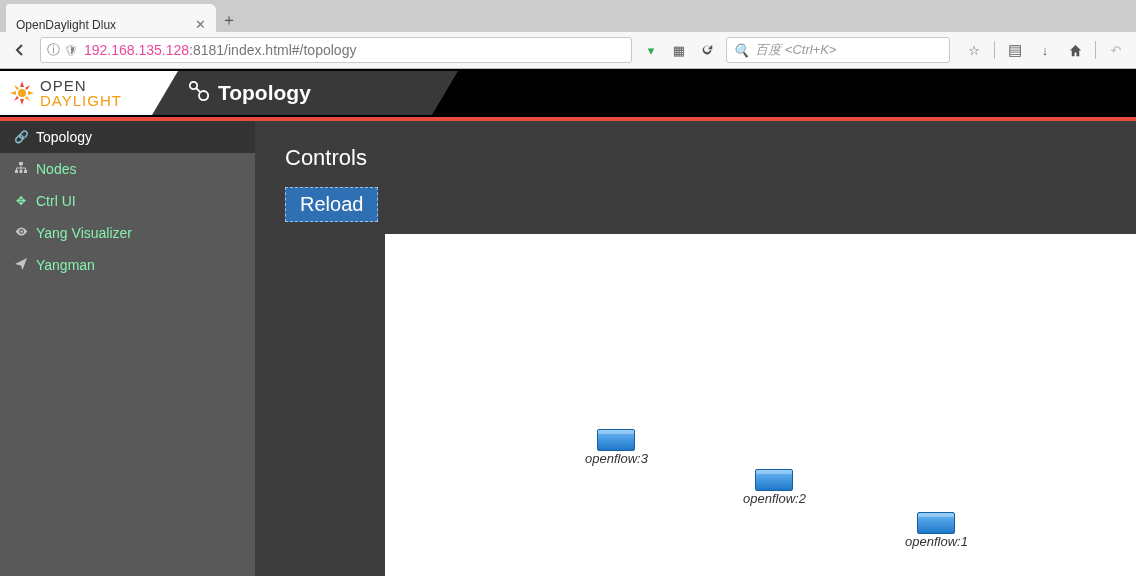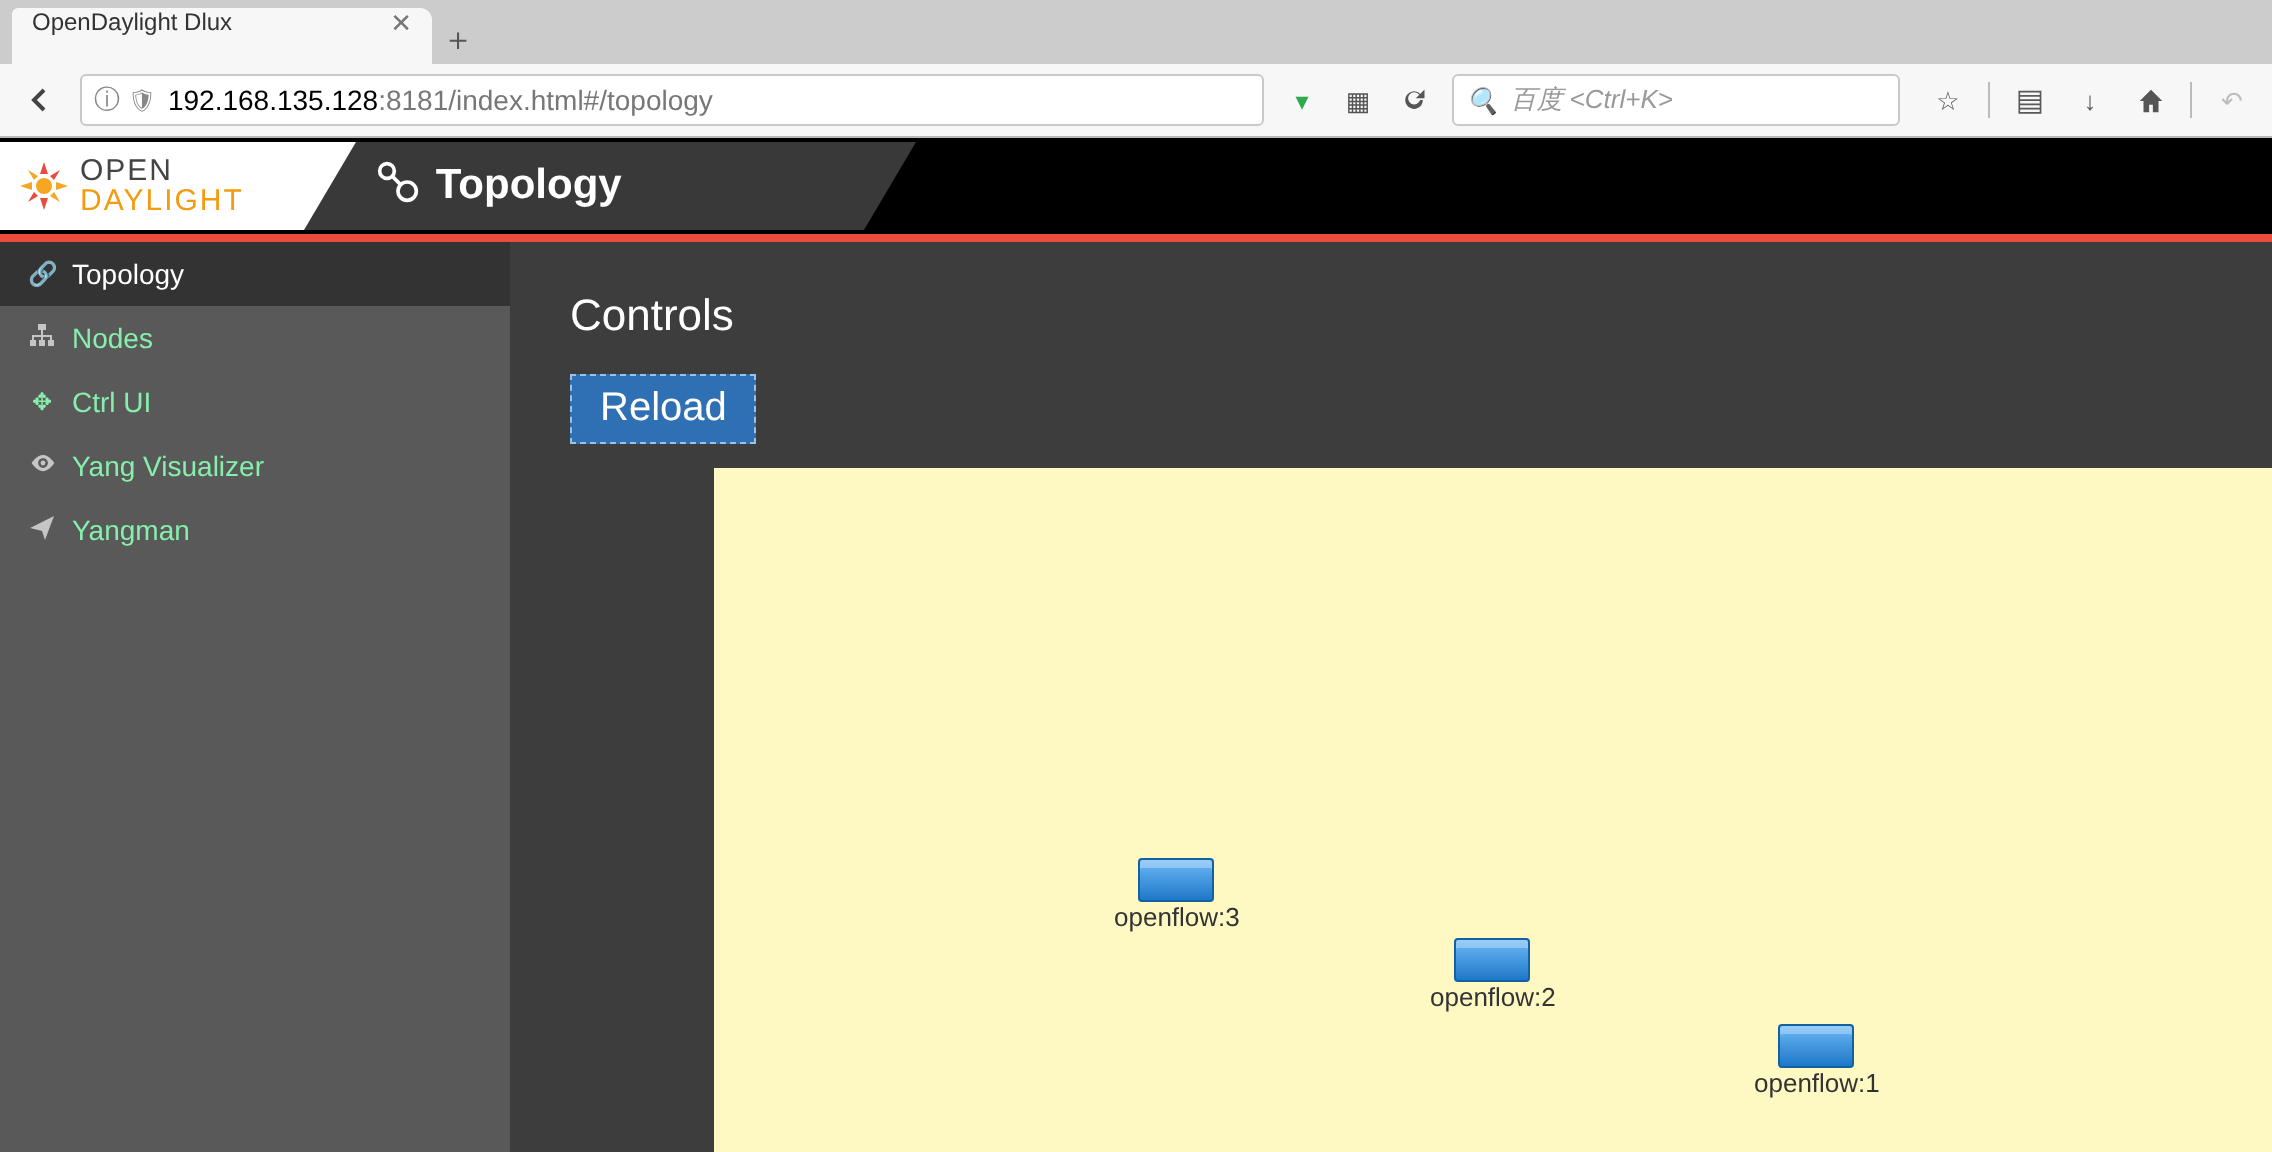--- a/index.html
+++ b/index.html
@@ -1,29 +1,29 @@
 <!DOCTYPE html>
 <html><head>
 <meta charset="utf-8">
 <style>
   * { box-sizing: border-box; margin: 0; padding: 0; }
   html, body { height: 100%; font-family: "Segoe UI", Tahoma, sans-serif; font-size: 13px; overflow: hidden; }
   
   .browser-chrome { display: flex; flex-direction: column; height: 100%; background: #f3f3f3; }
   .tab-strip { height: 32px; background: #ccc; display: flex; align-items: flex-end; padding-left: 6px; }
-  .tab { background: #f7f7f7; height: 28px; width: 210px; border-top-left-radius: 3px; border-top-right-radius: 6px; display: flex; align-items: flex-start; padding: 0 10px; font-size: 12px; color: #333; position: relative; }
+  .tab { background: #f7f7f7; height: 28px; width: 210px; border-top-left-radius: 3px; border-top-right-radius: 6px; display: flex; align-items: flex-end; padding: 0 10px; font-size: 12px; color: #333; position: relative; }
   .tab .close { margin-left: auto; color: #777; font-size: 13px; cursor: pointer; }
   .newtab { width: 26px; height: 24px; display: flex; align-items: center; justify-content: center; color: #555; font-size: 16px; cursor: pointer; }
   .toolbar { height: 37px; background: #f7f7f7; display: flex; align-items: center; gap: 2px; padding: 0 6px; border-bottom: 1px solid #b9b9b9; }
   .tbtn { width: 28px; height: 28px; display: flex; align-items: center; justify-content: center; color: #5a5a5a; cursor: pointer; border-radius: 2px; }
   .tbtn.disabled { color: #bdbdbd; }
   .urlbox { flex: 0 0 auto; display: flex; align-items: center; background: #fff; border: 1px solid #c9c9c9; border-radius: 3px; height: 26px; margin: 0 4px; padding: 0 6px; width: 592px; }
   .urlbox .info { color: #888; font-size: 13px; margin-right: 6px; display:flex; align-items:center; gap:4px;}
   .urltext { font-size: 14px; color: #777; }
-  .urltext .dark { color: #000000; }
+  .urltext .dark { color: #ec4899; }
   .tool-icon { width: 26px; display:flex; align-items:center; justify-content:center; color:#555; }
   .shield { color: #2fa84f; }
   .searchbox { flex: 1; display: flex; align-items: center; background: #fff; border: 1px solid #c9c9c9; border-radius: 3px; height: 26px; margin: 0 4px; padding: 0 6px; color: #999; font-style: italic; gap:6px;}
   .right-tools { display: flex; align-items: center; gap: 2px; padding-left: 4px; }
   .vsep { width:1px; height:18px; background:#bbb; margin:0 4px;}
   
   .app { flex: 1; display: flex; flex-direction: column; overflow: hidden; }
   .app-header { position: relative; height: 48px; background: #000; display: flex; align-items: center; }
   .logo-wrap { position: relative; height: 44px; }
   .logo-box { position: relative; z-index: 2; height: 44px; display: flex; align-items: center; background: #fff; padding: 0 30px 0 10px; }
@@ -41,21 +41,21 @@
   .red-bar { height: 4px; background: #e74c3c; }
   
   .app-body { flex: 1; display: flex; background: #3d3d3d; overflow: hidden; }
   .sidebar { width: 255px; background: #595959; display: flex; flex-direction: column; }
   .sidebar-item { display: flex; align-items: center; gap: 8px; padding: 8px 14px; color: #86efac; font-size: 14px; cursor: pointer; }
   .sidebar-item.active { background: #333; color: #fff; }
   .sidebar-item .nicon { width: 14px; text-align: center; font-size: 12px; }
   .main { flex: 1; padding: 24px 0 0 30px; display: flex; flex-direction: column; overflow:hidden;}
   .controls-h { color: #fff; font-size: 22px; font-weight: 500; margin-bottom: 16px; }
   .reload-btn { background: #2f6fb3; color: #fff; border: 1px dashed #9bc1e6; padding: 5px 14px; font-size: 20px; cursor: pointer; width: fit-content; }
-  .canvas-wrap { margin-top: 12px; flex:1; background:#fef9c3; position:relative; margin-left:72px; }
+  .canvas-wrap { margin-top: 12px; flex:1; background:#ffffff; position:relative; margin-left:100px;font-style:italic; }
   .canvas { position:absolute; inset:0; }
   .node { position: absolute; display: flex; flex-direction: column; align-items: center; font-size: 13px; color: #333; }
   .switch { width: 38px; height: 22px; background: linear-gradient(#6cb8f5, #1e78c8); border: 1px solid #1560a0; border-radius: 2px; box-shadow: inset 0 4px 0 rgba(255,255,255,0.3); }
   .link { stroke: #333; stroke-width: 1; }
 </style>
 </head>
 <body>
 
 <div class="browser-chrome">
 

